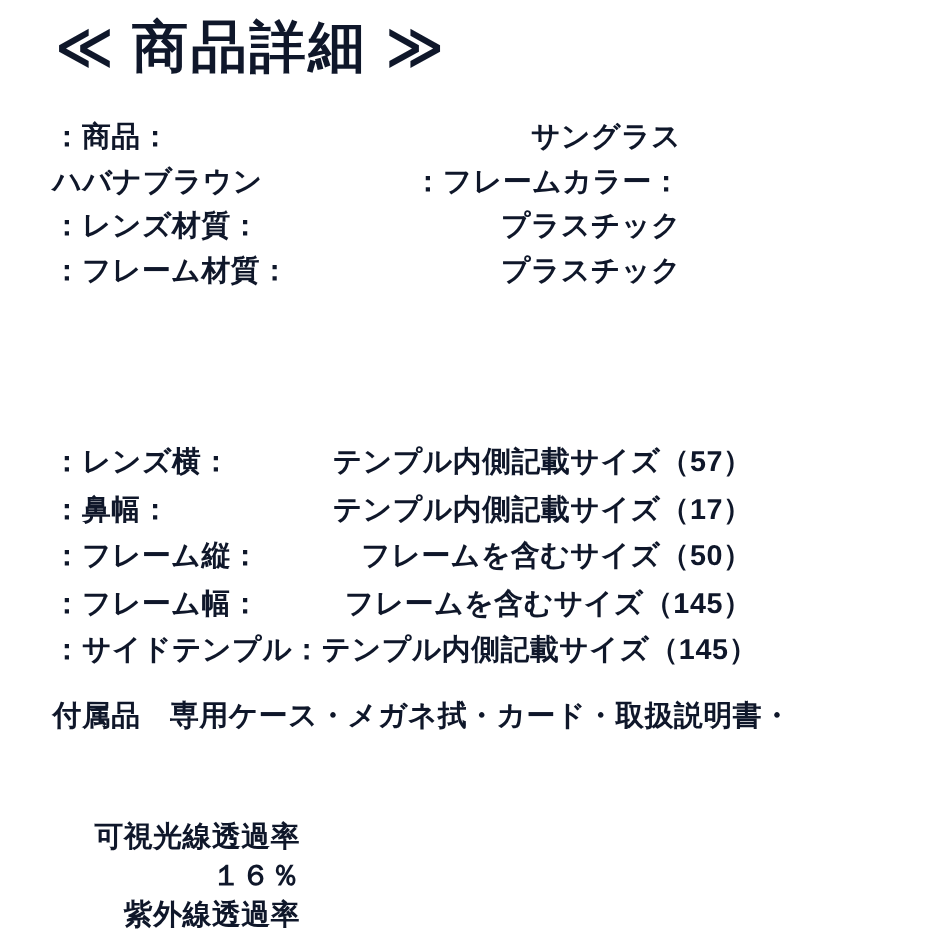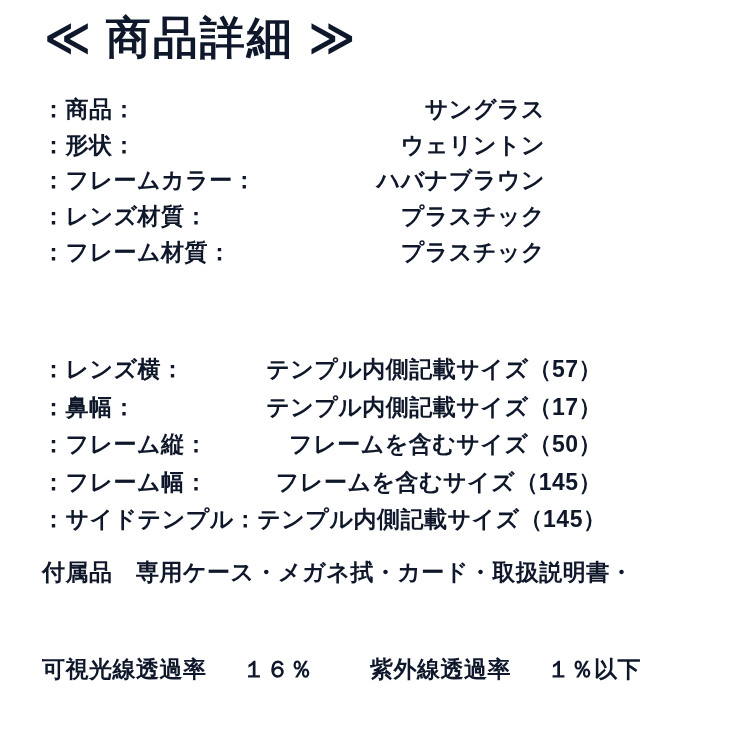--- a/index.html
+++ b/index.html
@@ -38,24 +38,25 @@
     white-space: nowrap;
   }
   .accessories { position: absolute; left: 42px; top: 552px; font-size: 23px; letter-spacing: 0.5px; }
   .accessories .acc-line { height: 40px; display: flex; align-items: center; white-space: nowrap; font-family: Liberation Serif, serif; }
   .transmittance {
     position: absolute;
     left: 42px;
     top: 654px;
     height: 34px;
     display: flex;
-    align-items: flex-start;
+    align-items: flex-end;
     font-size: 23px;
     letter-spacing: 0.5px;
     white-space: nowrap;
+    flex-direction: column;
   }
   .transmittance .t-val { margin-left: 36px; }
   .transmittance .t-label-uv { margin-left: 57px; }
 </style>
 </head>
 <body>
 
 <div class="page">
 
   <h1 class="title">
@@ -63,26 +64,22 @@
     <span>商品詳細</span>
     <span class="chev">≫</span>
   </h1>
 
   <div class="group group-basic">
     <div class="row">
       <span>：商品：</span>
       <span>サングラス</span>
     </div>
     <div class="row">
-      <span>：形状：</span>
-      <span>ウェリントン</span>
-    </div>
-    <div class="row">
+      <span>ハバナブラウン</span>
       <span>：フレームカラー：</span>
-      <span>ハバナブラウン</span>
     </div>
     <div class="row">
       <span>：レンズ材質：</span>
       <span>プラスチック</span>
     </div>
     <div class="row">
       <span>：フレーム材質：</span>
       <span>プラスチック</span>
     </div>
   </div>

